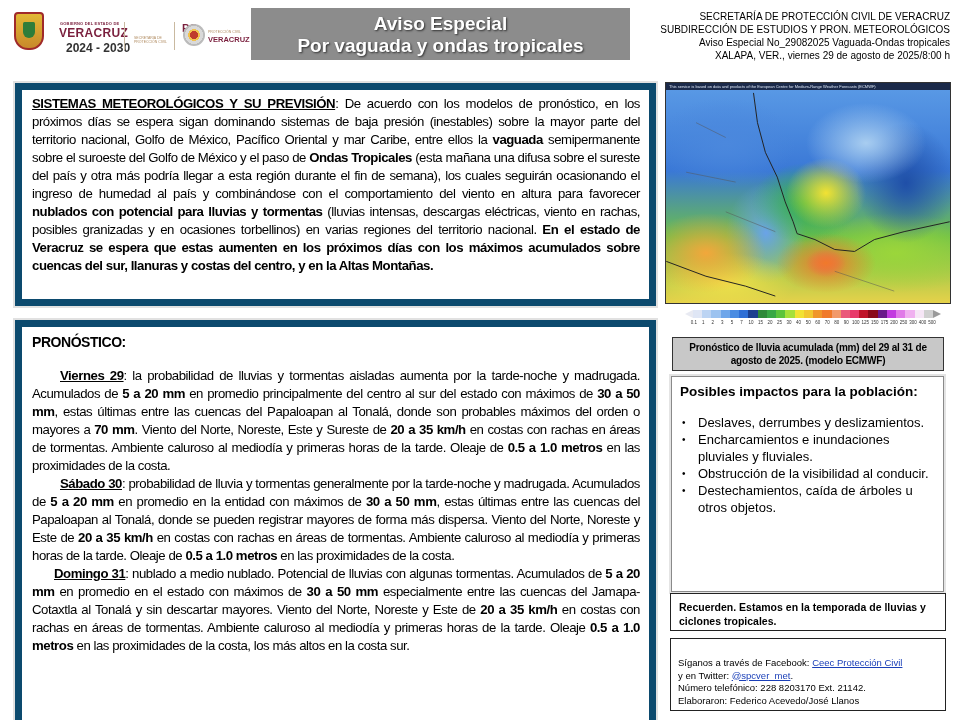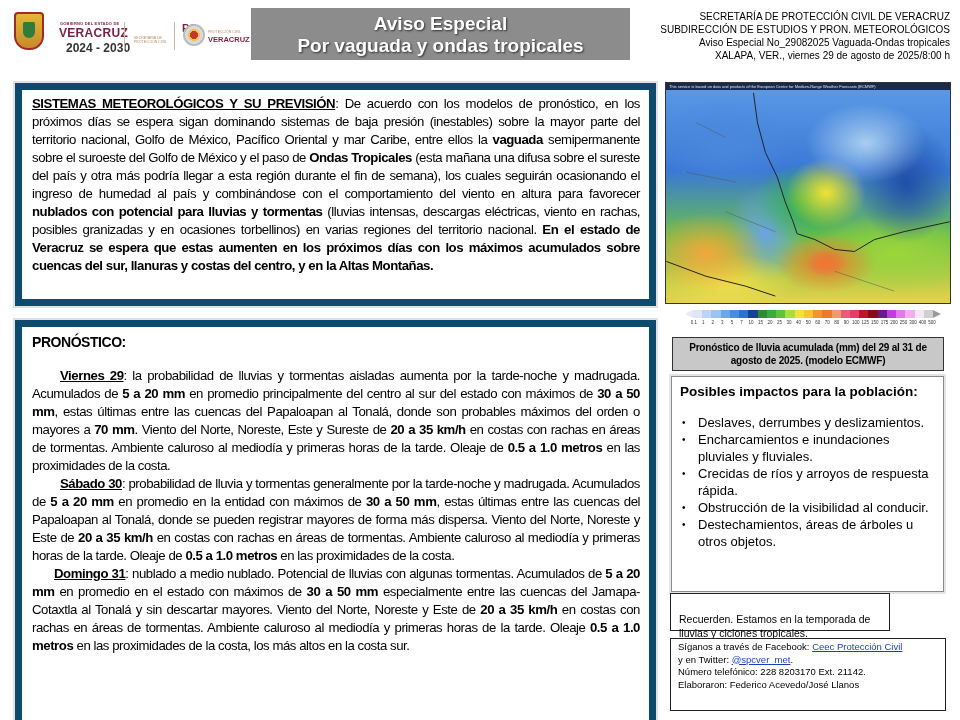--- a/index.html
+++ b/index.html
@@ -77,26 +77,26 @@
 
   
   #impacts-panel { left:671px; top:376px; width:273px; height:216px; border:1px solid #8a8a8a; box-shadow:0 0 0 2px #e4e4e4;
                    box-sizing:border-box; padding:6px 8px 0 8px; font-size:13px; line-height:17px; }
   #impacts-title { font-weight:bold; font-size:13.5px; margin-bottom:14px; }
   #impacts-list { list-style:none; margin:0; padding:0; }
   #impacts-list li { position:relative; padding-left:18px; margin-bottom:0; }
   #impacts-list li::before { content:"•"; position:absolute; left:2px; top:0; font-size:10px; }
 
   
-  #reminder { left:670px; top:593px; width:220px; height:38px; border:1px solid #222; box-sizing:border-box;
-              padding:18px 8px; font-size:10.5px; font-weight:normal; line-height:14px; }
+  #reminder { left:670px; top:593px; width:276px; height:38px; border:1px solid #222; box-sizing:border-box;
+              padding:6px 8px; font-size:10.5px; font-weight:bold; line-height:14px; }
 
   
   #contact { left:670px; top:638px; width:276px; height:73px; border:1px solid #222; box-sizing:border-box;
-             padding:2px 7px; font-size:9.5px; line-height:12.5px; }
+             padding:18px 7px; font-size:9.5px; line-height:12.5px; }
   .link { color:#1a3fb8; text-decoration:underline; }
 </style>
 </head>
 <body>
 
 <div id="logos" class="abs">
   <div class="shield"></div>
   <div class="gov-small">GOBIERNO DEL ESTADO DE</div>
   <div class="gov-big">VERACRUZ</div>
   <div class="gov-years">2024 - 2030</div>
@@ -202,23 +202,22 @@
     </div>
 </div>
 
 <div id="map-caption" class="abs">Pronóstico de lluvia acumulada (mm) del 29 al 31 de agosto de 2025. (modelo ECMWF)</div>
 
 <div id="impacts-panel" class="abs">
   <div id="impacts-title">Posibles impactos para la población:</div>
   <ul id="impacts-list">
     <li>Deslaves, derrumbes y deslizamientos.</li>
     <li>Encharcamientos e inundaciones pluviales y fluviales.</li>
-    <li>Crecidas de ríos y arroyos de respuesta rápida.</li>
     <li>Obstrucción de la visibilidad al conducir.</li>
-    <li>Destechamientos, áreas de árboles u otros objetos.</li>
+    <li>Destechamientos, caída de árboles u otros objetos.</li>
   </ul>
 </div>
 
 <div id="reminder" class="abs">Recuerden. Estamos en la temporada de lluvias y ciclones tropicales.</div>
 
 <div id="contact" class="abs">
   <div><span>Síganos a través de Facebook: </span><a class="link">Ceec Protección Civil</a></div>
   <div><span>y en Twitter: </span><a class="link">@spcver_met</a><span>.</span></div>
   <div>Número telefónico:  228 8203170 Ext. 21142.</div>
   <div>Elaboraron: Federico Acevedo/José Llanos</div>

